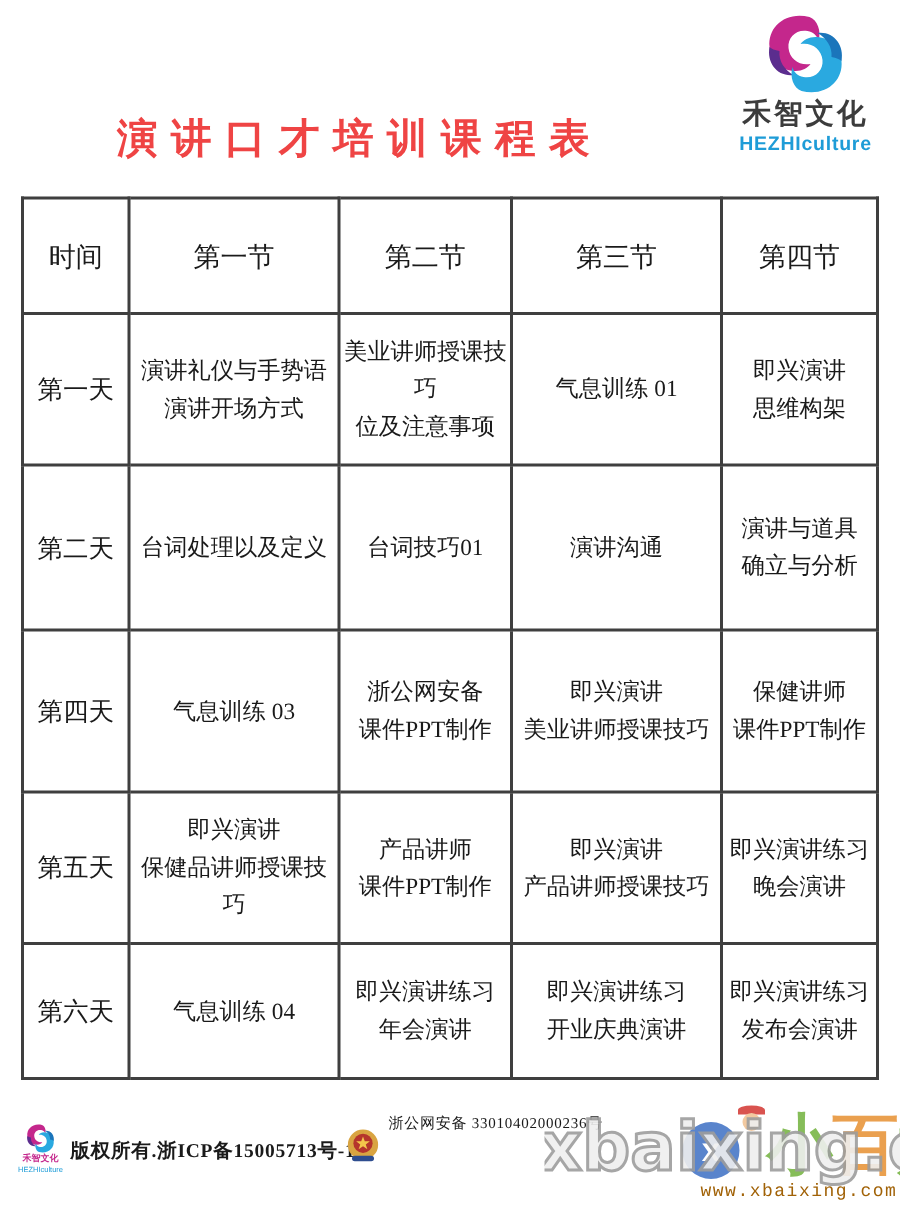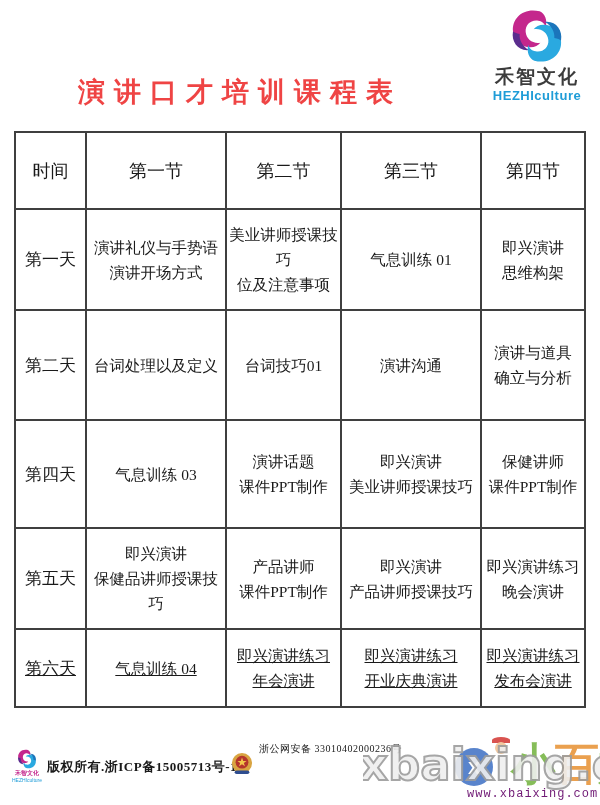--- a/index.html
+++ b/index.html
@@ -39,21 +39,21 @@
   }
   table.schedule td,table.schedule th{
     border:2px solid #3f3f3f;
     text-align:center;vertical-align:middle;
     padding:12px 2px;
     white-space:pre-line;
     font-weight:normal;
   }
   tr.hrow{height:77px;}
   tr.r1{height:64px;} tr.r2{height:110px;} tr.r3{height:88px;}
-  tr.r4{height:108px;} tr.r5{height:90px;} tr.r6{height:78px;text-decoration:underline;}
+  tr.r4{height:108px;} tr.r5{height:90px;} tr.r6{height:90px;}
   th.col-h{font-size:18px;}
   td.day{font-size:17px;}
   td.lesson{font-size:15.5px;line-height:25px;}
   
   .footer{position:absolute;left:0;top:742px;width:600px;height:63px;}
   .f-logo{position:absolute;left:10px;top:6px;width:34px;text-align:center;}
   .f-logo .swirl{width:26px;height:22px;display:block;margin:0 auto;}
   .f-logo .cn{font-size:6px;color:#c4278c;font-family:"Liberation Sans",sans-serif;font-weight:bold;line-height:7px;}
   .f-logo .en{font-size:5px;color:#1e9cd7;font-family:"Liberation Sans",sans-serif;line-height:6px;}
   .f-copy{
@@ -84,21 +84,21 @@
     font-family:"Liberation Sans","DejaVu Sans",sans-serif;font-weight:bold;
     font-size:44px;line-height:48px;white-space:nowrap;letter-spacing:0px;opacity:0.9;
   }
   .wm-chars .g{color:#7ab648;}
   .wm-chars .o{color:#e8963c;}
   .wm-farmer-head{position:absolute;left:132px;top:8px;z-index:1;width:12px;height:12px;border-radius:50%;background:#f2c9a0;}
   .wm-farmer-hat{position:absolute;left:129px;top:3px;z-index:1;width:18px;height:6px;border-radius:50% 50% 0 0;background:#d9534f;}
   .wm-url{
     position:absolute;left:104px;top:53px;z-index:3;
     font-family:"Liberation Mono","DejaVu Sans Mono",monospace;
-    font-size:12px;color:#701a75;letter-spacing:1px;white-space:nowrap;
+    font-size:12px;color:#a16207;letter-spacing:1px;white-space:nowrap;
   }
 </style>
 </head>
 <body>
 
 <div class="brand">
   <svg class="swirl" viewBox="0 0 100 90" aria-hidden="true">
     <path d="M54 8 C30 2 12 18 14 38 C15 52 26 62 40 62 C47 62 52 59 55 55 C44 57 34 50 33 39 C32 28 41 20 52 22 C58 23 62 27 63 32 C66 22 62 11 54 8 Z" fill="#c4278c"></path>
     <path d="M14 38 C11 54 22 68 38 66 C29 61 23 52 24 42 C19 41 16 40 14 38 Z" fill="#5b2d8e"></path>
     <path d="M46 82 C70 88 88 72 86 52 C85 38 74 28 60 28 C53 28 48 31 45 35 C56 33 66 40 67 51 C68 62 59 70 48 68 C42 67 38 63 37 58 C34 68 38 79 46 82 Z" fill="#2aa9e0"></path>
@@ -140,21 +140,21 @@
     <td class="day">第二天</td>
     <td class="lesson">台词处理以及定义</td>
     <td class="lesson">台词技巧01</td>
     <td class="lesson">演讲沟通</td>
     <td class="lesson">演讲与道具
 确立与分析</td>
   </tr>
   <tr class="r4">
     <td class="day">第四天</td>
     <td class="lesson">气息训练 03</td>
-    <td class="lesson">演讲话题
+    <td class="lesson">浙公网安备
 课件PPT制作</td>
     <td class="lesson">即兴演讲
 美业讲师授课技巧</td>
     <td class="lesson">保健讲师
 课件PPT制作</td>
   </tr>
   <tr class="r5">
     <td class="day">第五天</td>
     <td class="lesson">即兴演讲
 保健品讲师授课技巧</td>

